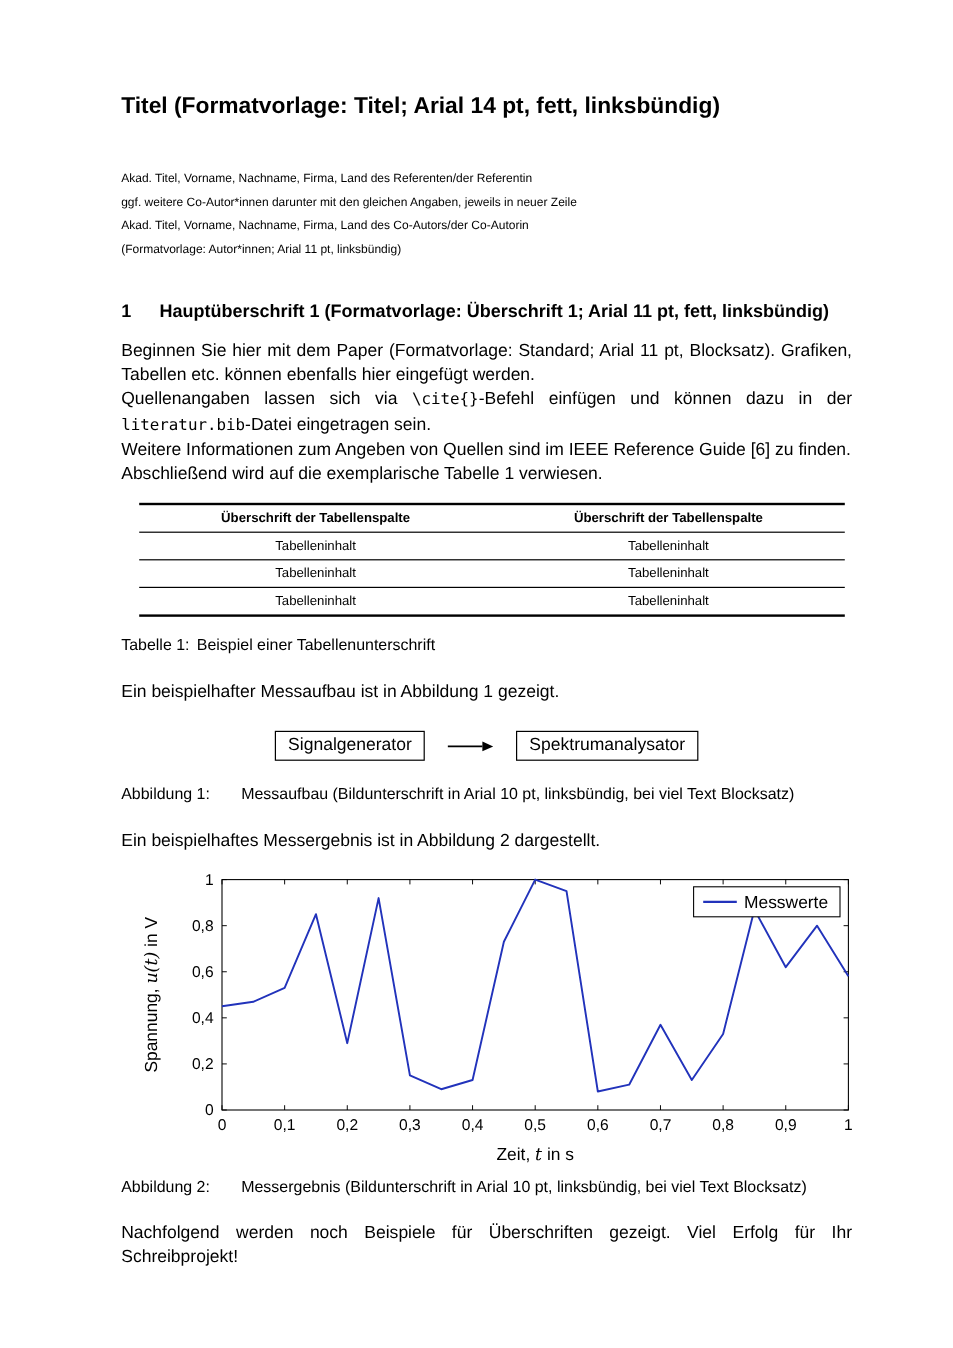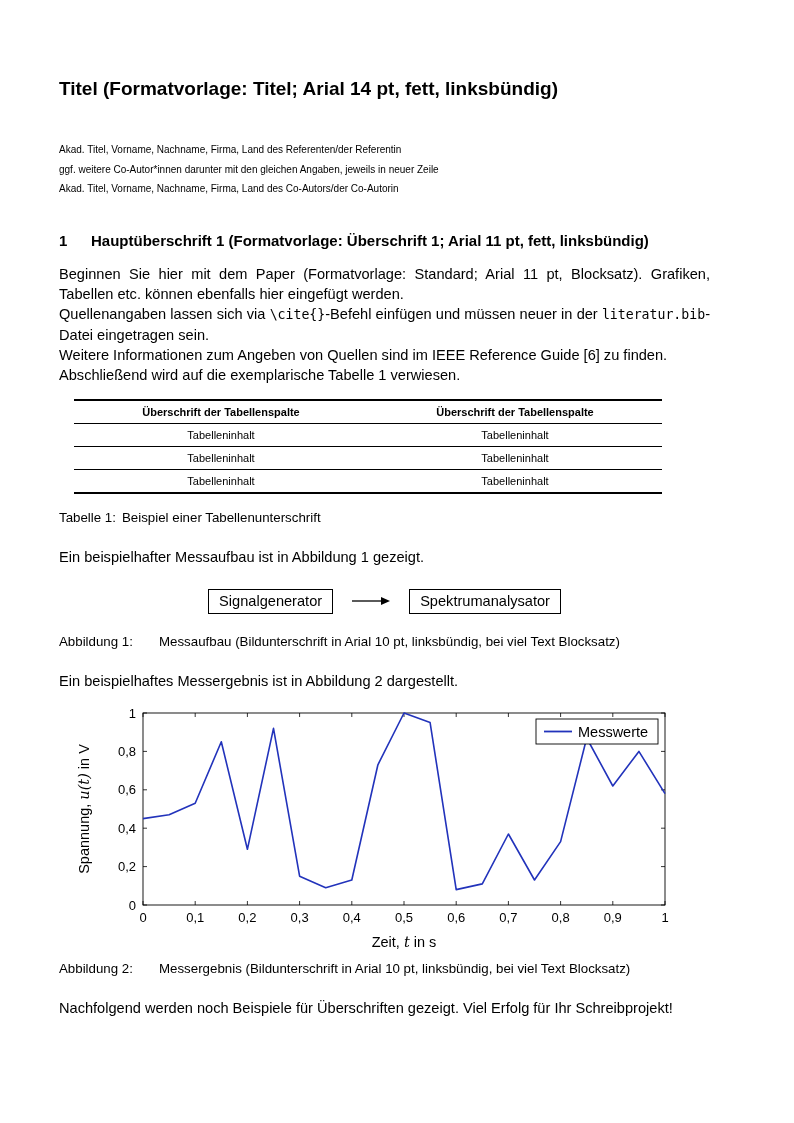--- a/index.html
+++ b/index.html
@@ -1,21 +1,21 @@
 <!DOCTYPE html>
 <html><head>
 <meta charset="utf-8">
 <style>
   html,body { margin:0; padding:0; background:#ffffff; }
   .page {
     width:794px; height:1123px; margin:0 auto; background:#ffffff;
     font-family:"Liberation Sans", sans-serif; color:#000;
     overflow:hidden; position:relative;
   }
-  .content { padding:78px 84px 0 59px; }
+  .content { padding:78px 84px 0 101px; }
 
   .title { font-size:19px; font-weight:bold; margin:0 0 40px 0; }
 
   .authors { margin:0 0 33px 0; }
   .authors p { margin:0; font-size:10px; line-height:19.5px; }
 
   .section-heading { display:flex; font-weight:bold; font-size:15px; margin:0 0 15px 0; }
   .section-number { width:32px; flex:0 0 32px; }
 
   .body-text p { margin:0; font-size:14.6px; line-height:20px; text-align:justify; }
@@ -58,30 +58,31 @@
 
 <div class="page">
   <div class="content">
 
     <h1 class="title">Titel (Formatvorlage: Titel; Arial 14 pt, fett, linksbündig)</h1>
 
     <div class="authors">
       <p>Akad. Titel, Vorname, Nachname, Firma, Land des Referenten/der Referentin</p>
       <p>ggf. weitere Co-Autor*innen darunter mit den gleichen Angaben, jeweils in neuer Zeile</p>
       <p>Akad. Titel, Vorname, Nachname, Firma, Land des Co-Autors/der Co-Autorin</p>
+      <p>(Formatvorlage: Autor*innen; Arial 11 pt, linksbündig)</p>
     </div>
 
     <div class="section-heading">
       <span class="section-number">1</span>
       <span>Hauptüberschrift 1 (Formatvorlage: Überschrift 1; Arial 11 pt, fett, linksbündig)</span>
     </div>
 
     <div class="body-text">
       <p>Beginnen Sie hier mit dem Paper (Formatvorlage: Standard; Arial 11 pt, Blocksatz). Grafiken, Tabellen etc. können ebenfalls hier eingefügt werden.</p>
-      <p><span>Quellenangaben lassen sich via </span><span class="mono">\cite{}</span><span>-Befehl einfügen und müssen neuer in der </span><span class="mono">literatur.bib</span><span>-Datei eingetragen sein.</span></p>
+      <p><span>Quellenangaben lassen sich via </span><span class="mono">\cite{}</span><span>-Befehl einfügen und können dazu in der </span><span class="mono">literatur.bib</span><span>-Datei eingetragen sein.</span></p>
       <p>Weitere Informationen zum Angeben von Quellen sind im IEEE Reference Guide [6] zu finden.</p>
       <p>Abschließend wird auf die exemplarische Tabelle 1 verwiesen.</p>
     </div>
 
     <table class="example">
       <thead>
         <tr>
           <th>Überschrift der Tabellenspalte</th>
           <th>Überschrift der Tabellenspalte</th>
         </tr>

